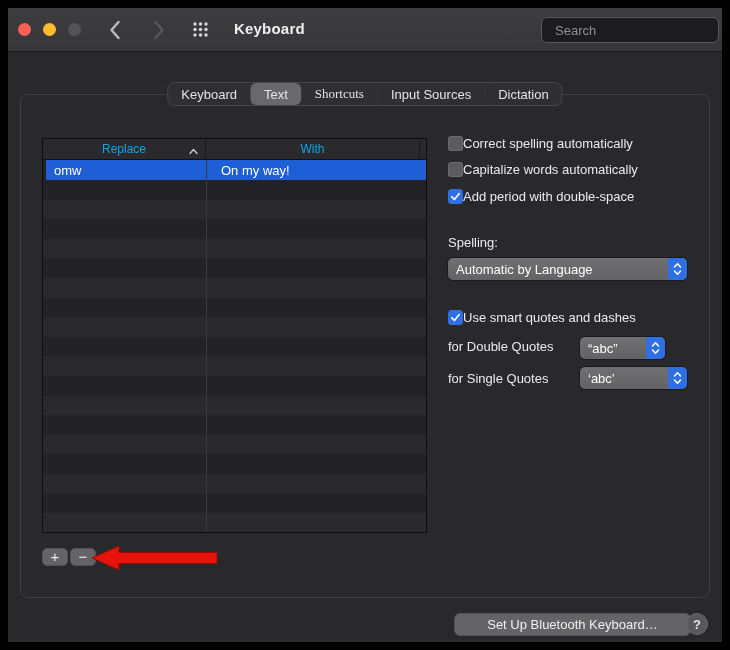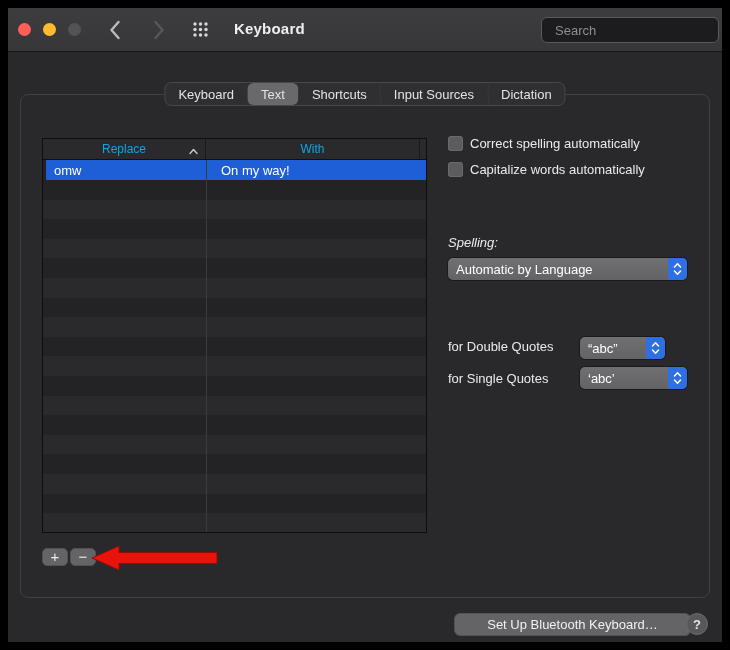--- a/index.html
+++ b/index.html
@@ -25,21 +25,21 @@
   .searchbox input { flex:1; background:transparent; border:none; outline:none;
     color:#cfcfcf; font-size:13px; font-family:"Liberation Sans", sans-serif; }
   .searchbox input::placeholder { color:#8e8e93; }
 
   
   .tabstrip { position:absolute; top:74px; left:50%; transform:translateX(-50%);
     display:flex; background:#2f2f32; border:1px solid #48484b; border-radius:7px; height:24px; align-items:stretch; }
   .tab { padding:0 13px; font-size:13px; color:#e3e3e5; display:flex; align-items:center; border-radius:6px; white-space:nowrap; }
   .tab + .tab { border-left:1px solid #3d3d40; }
   .tab.selected { background:#69696c; border-left-color:transparent; }
-  .tab.selected + .tab { border-left-color:transparent; }
+  .tab.selected + .tab { border-left-color:transparent;font-family:Liberation Serif, serif; }
 
   
   .groupbox { position:absolute; left:12px; top:86px; width:690px; height:504px;
     border:1px solid #404043; border-radius:8px; }
 
   
   .tr-table { position:absolute; left:34px; top:130px; width:385px; height:395px;
     background:#232325; border:1px solid #0d0d0d; }
   .tr-header { position:absolute; left:0; top:0; right:0; height:21px;
     background:#2a2a2c; border-bottom:1px solid #101010; display:flex; }
@@ -60,21 +60,21 @@
 
   
   .addremove { position:absolute; left:34px; top:540px; display:flex; gap:2px; }
   .seg-btn { width:26px; height:18px; background:#646467; border-radius:5px;
     color:#ececec; font-size:15px; line-height:16px; text-align:center; border:1px solid #525255; }
 
   
   .arrow-annot { position:absolute; left:80px; top:535px; pointer-events:none; }
 
   
-  .opt-row { position:absolute; left:440px; display:flex; align-items:center; gap:7px; }
+  .opt-row { position:absolute; left:440px; display:flex; align-items:center; }
   .checkbox { width:15px; height:15px; border-radius:3.5px; background:#5c5c5f;
     box-shadow:inset 0 0 0 1px #6a6a6d; display:flex; align-items:center; justify-content:center; flex:none; }
   .checkbox.checked { background:#2f6fe4; box-shadow:none; }
   .checkbox svg { display:none; }
   .checkbox.checked svg { display:block; }
   .opt-label { font-size:13px; color:#ebebed; }
   .section-label { position:absolute; left:440px; font-size:13px; color:#ebebed; }
 
   .popup { height:22px; background:linear-gradient(#707073,#636366); border-radius:5px;
     display:flex; align-items:center; position:absolute; overflow:hidden;
@@ -188,32 +188,48 @@
     <span class="opt-label">Correct spelling automatically</span>
   </div>
 
   <div class="opt-row" style="top:154px;">
     <span class="checkbox">
       
     </span>
     <span class="opt-label">Capitalize words automatically</span>
   </div>
 
-
-  <div class="section-label" style="top:227px;font-style:italic;">Spelling:</div>
+  <div class="opt-row" style="top:181px;">
+    <span class="checkbox checked">
+      <svg width="11" height="11" viewBox="0 0 12 12">
+          <path d="M2 6.5 L4.8 9.3 L10 2.8" stroke="#fff" stroke-width="1.8" fill="none" stroke-linecap="round" stroke-linejoin="round"></path>
+        </svg>
+    </span>
+    <span class="opt-label">Add period with double-space</span>
+  </div>
+
+  <div class="section-label" style="top:227px;">Spelling:</div>
 
   <div class="popup" style="left:440px; top:250px; width:239px;">
     <span class="popup-label">Automatic by Language</span>
     <span class="popup-cap">
       <svg width="9" height="14" viewBox="0 0 9 14">
           <path d="M1.5 5 L4.5 1.8 L7.5 5 M1.5 9 L4.5 12.2 L7.5 9" stroke="#fff" stroke-width="1.5" fill="none" stroke-linecap="round" stroke-linejoin="round"></path>
         </svg>
     </span>
   </div>
 
+  <div class="opt-row" style="top:302px;">
+    <span class="checkbox checked">
+      <svg width="11" height="11" viewBox="0 0 12 12">
+          <path d="M2 6.5 L4.8 9.3 L10 2.8" stroke="#fff" stroke-width="1.8" fill="none" stroke-linecap="round" stroke-linejoin="round"></path>
+        </svg>
+    </span>
+    <span class="opt-label">Use smart quotes and dashes</span>
+  </div>
 
   <div class="section-label" style="top:331px;">for Double Quotes</div>
   <div class="popup" style="left:572px; top:329px; width:85px;">
     <span class="popup-label">“abc”</span>
     <span class="popup-cap">
       <svg width="9" height="14" viewBox="0 0 9 14">
           <path d="M1.5 5 L4.5 1.8 L7.5 5 M1.5 9 L4.5 12.2 L7.5 9" stroke="#fff" stroke-width="1.5" fill="none" stroke-linecap="round" stroke-linejoin="round"></path>
         </svg>
     </span>
   </div>

